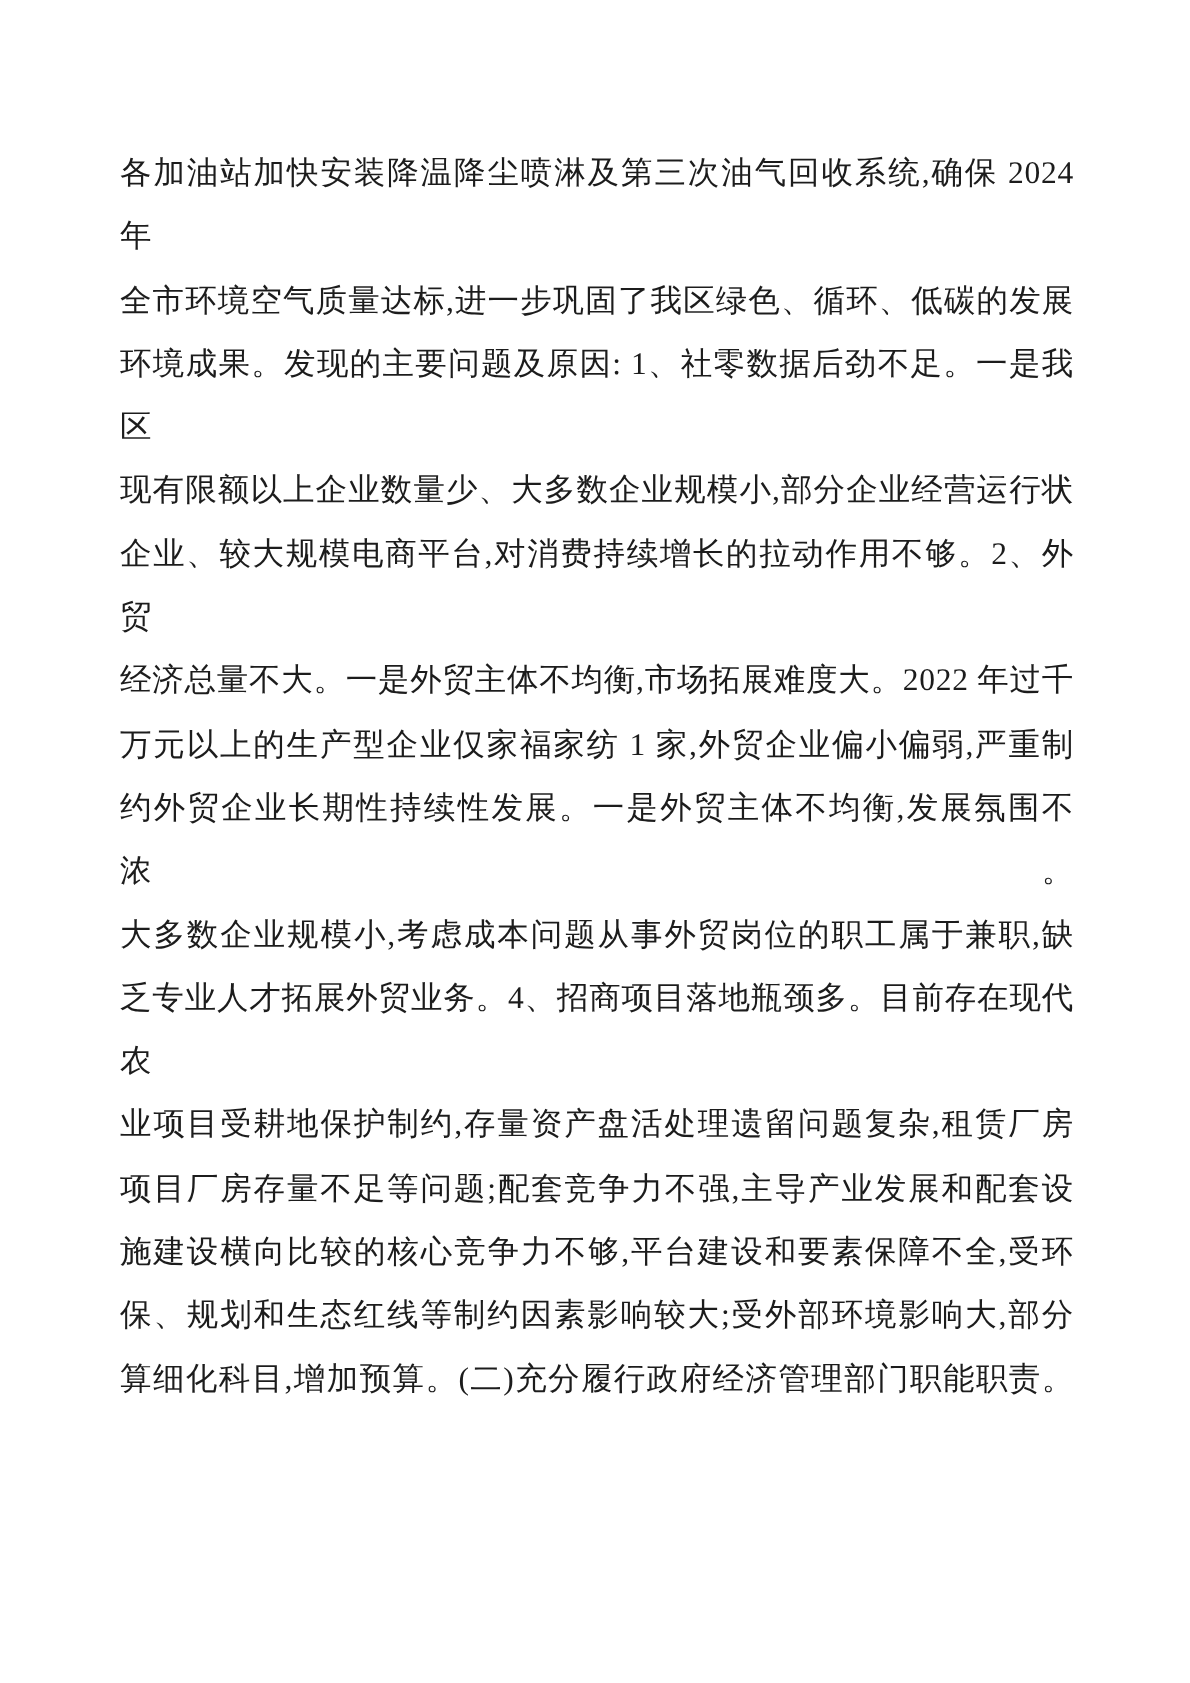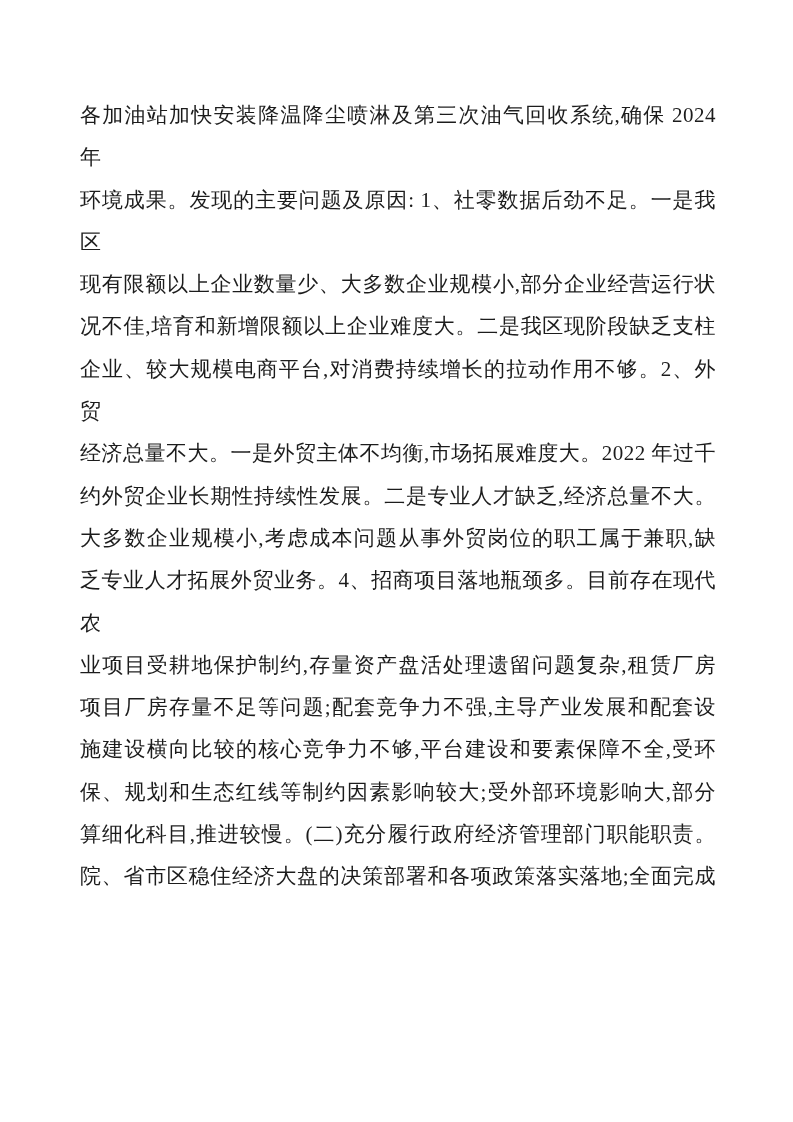--- a/index.html
+++ b/index.html
@@ -42,30 +42,31 @@
     color: #737373;
     font-family: "Liberation Serif", "DejaVu Serif", serif;
   }
 </style>
 </head>
 <body>
 
 <div class="page">
   <div class="doc-body">
     <div class="doc-line">各加油站加快安装降温降尘喷淋及第三次油气回收系统,确保 2024 年</div>
+    <div class="doc-line">全市环境空气质量达标,进一步巩固了我区绿色、循环、低碳的发展</div>
     <div class="doc-line">环境成果。发现的主要问题及原因: 1、社零数据后劲不足。一是我区</div>
     <div class="doc-line">现有限额以上企业数量少、大多数企业规模小,部分企业经营运行状</div>
-    <div class="doc-line">况不佳,培育和新增限额以上企业难度大。二是我区现阶段缺乏支柱</div>
     <div class="doc-line">企业、较大规模电商平台,对消费持续增长的拉动作用不够。2、外贸</div>
     <div class="doc-line">经济总量不大。一是外贸主体不均衡,市场拓展难度大。2022 年过千</div>
-    <div class="doc-line">约外贸企业长期性持续性发展。二是专业人才缺乏,经济总量不大。</div>
+    <div class="doc-line">万元以上的生产型企业仅家福家纺 1 家,外贸企业偏小偏弱,严重制</div>
+    <div class="doc-line">约外贸企业长期性持续性发展。一是外贸主体不均衡,发展氛围不浓。</div>
     <div class="doc-line">大多数企业规模小,考虑成本问题从事外贸岗位的职工属于兼职,缺</div>
     <div class="doc-line">乏专业人才拓展外贸业务。4、招商项目落地瓶颈多。目前存在现代农</div>
     <div class="doc-line">业项目受耕地保护制约,存量资产盘活处理遗留问题复杂,租赁厂房</div>
     <div class="doc-line">项目厂房存量不足等问题;配套竞争力不强,主导产业发展和配套设</div>
     <div class="doc-line">施建设横向比较的核心竞争力不够,平台建设和要素保障不全,受环</div>
     <div class="doc-line">保、规划和生态红线等制约因素影响较大;受外部环境影响大,部分</div>
-    <div class="doc-line">算细化科目,推进较慢。(二)充分履行政府经济管理部门职能职责。</div>
+    <div class="doc-line">算细化科目,增加预算。(二)充分履行政府经济管理部门职能职责。</div>
     <div class="doc-line">院、省市区稳住经济大盘的决策部署和各项政策落实落地;全面完成</div>
 
   </div>
   <div class="page-number">- 18 -</div>
 </div>
 
 </body></html>

